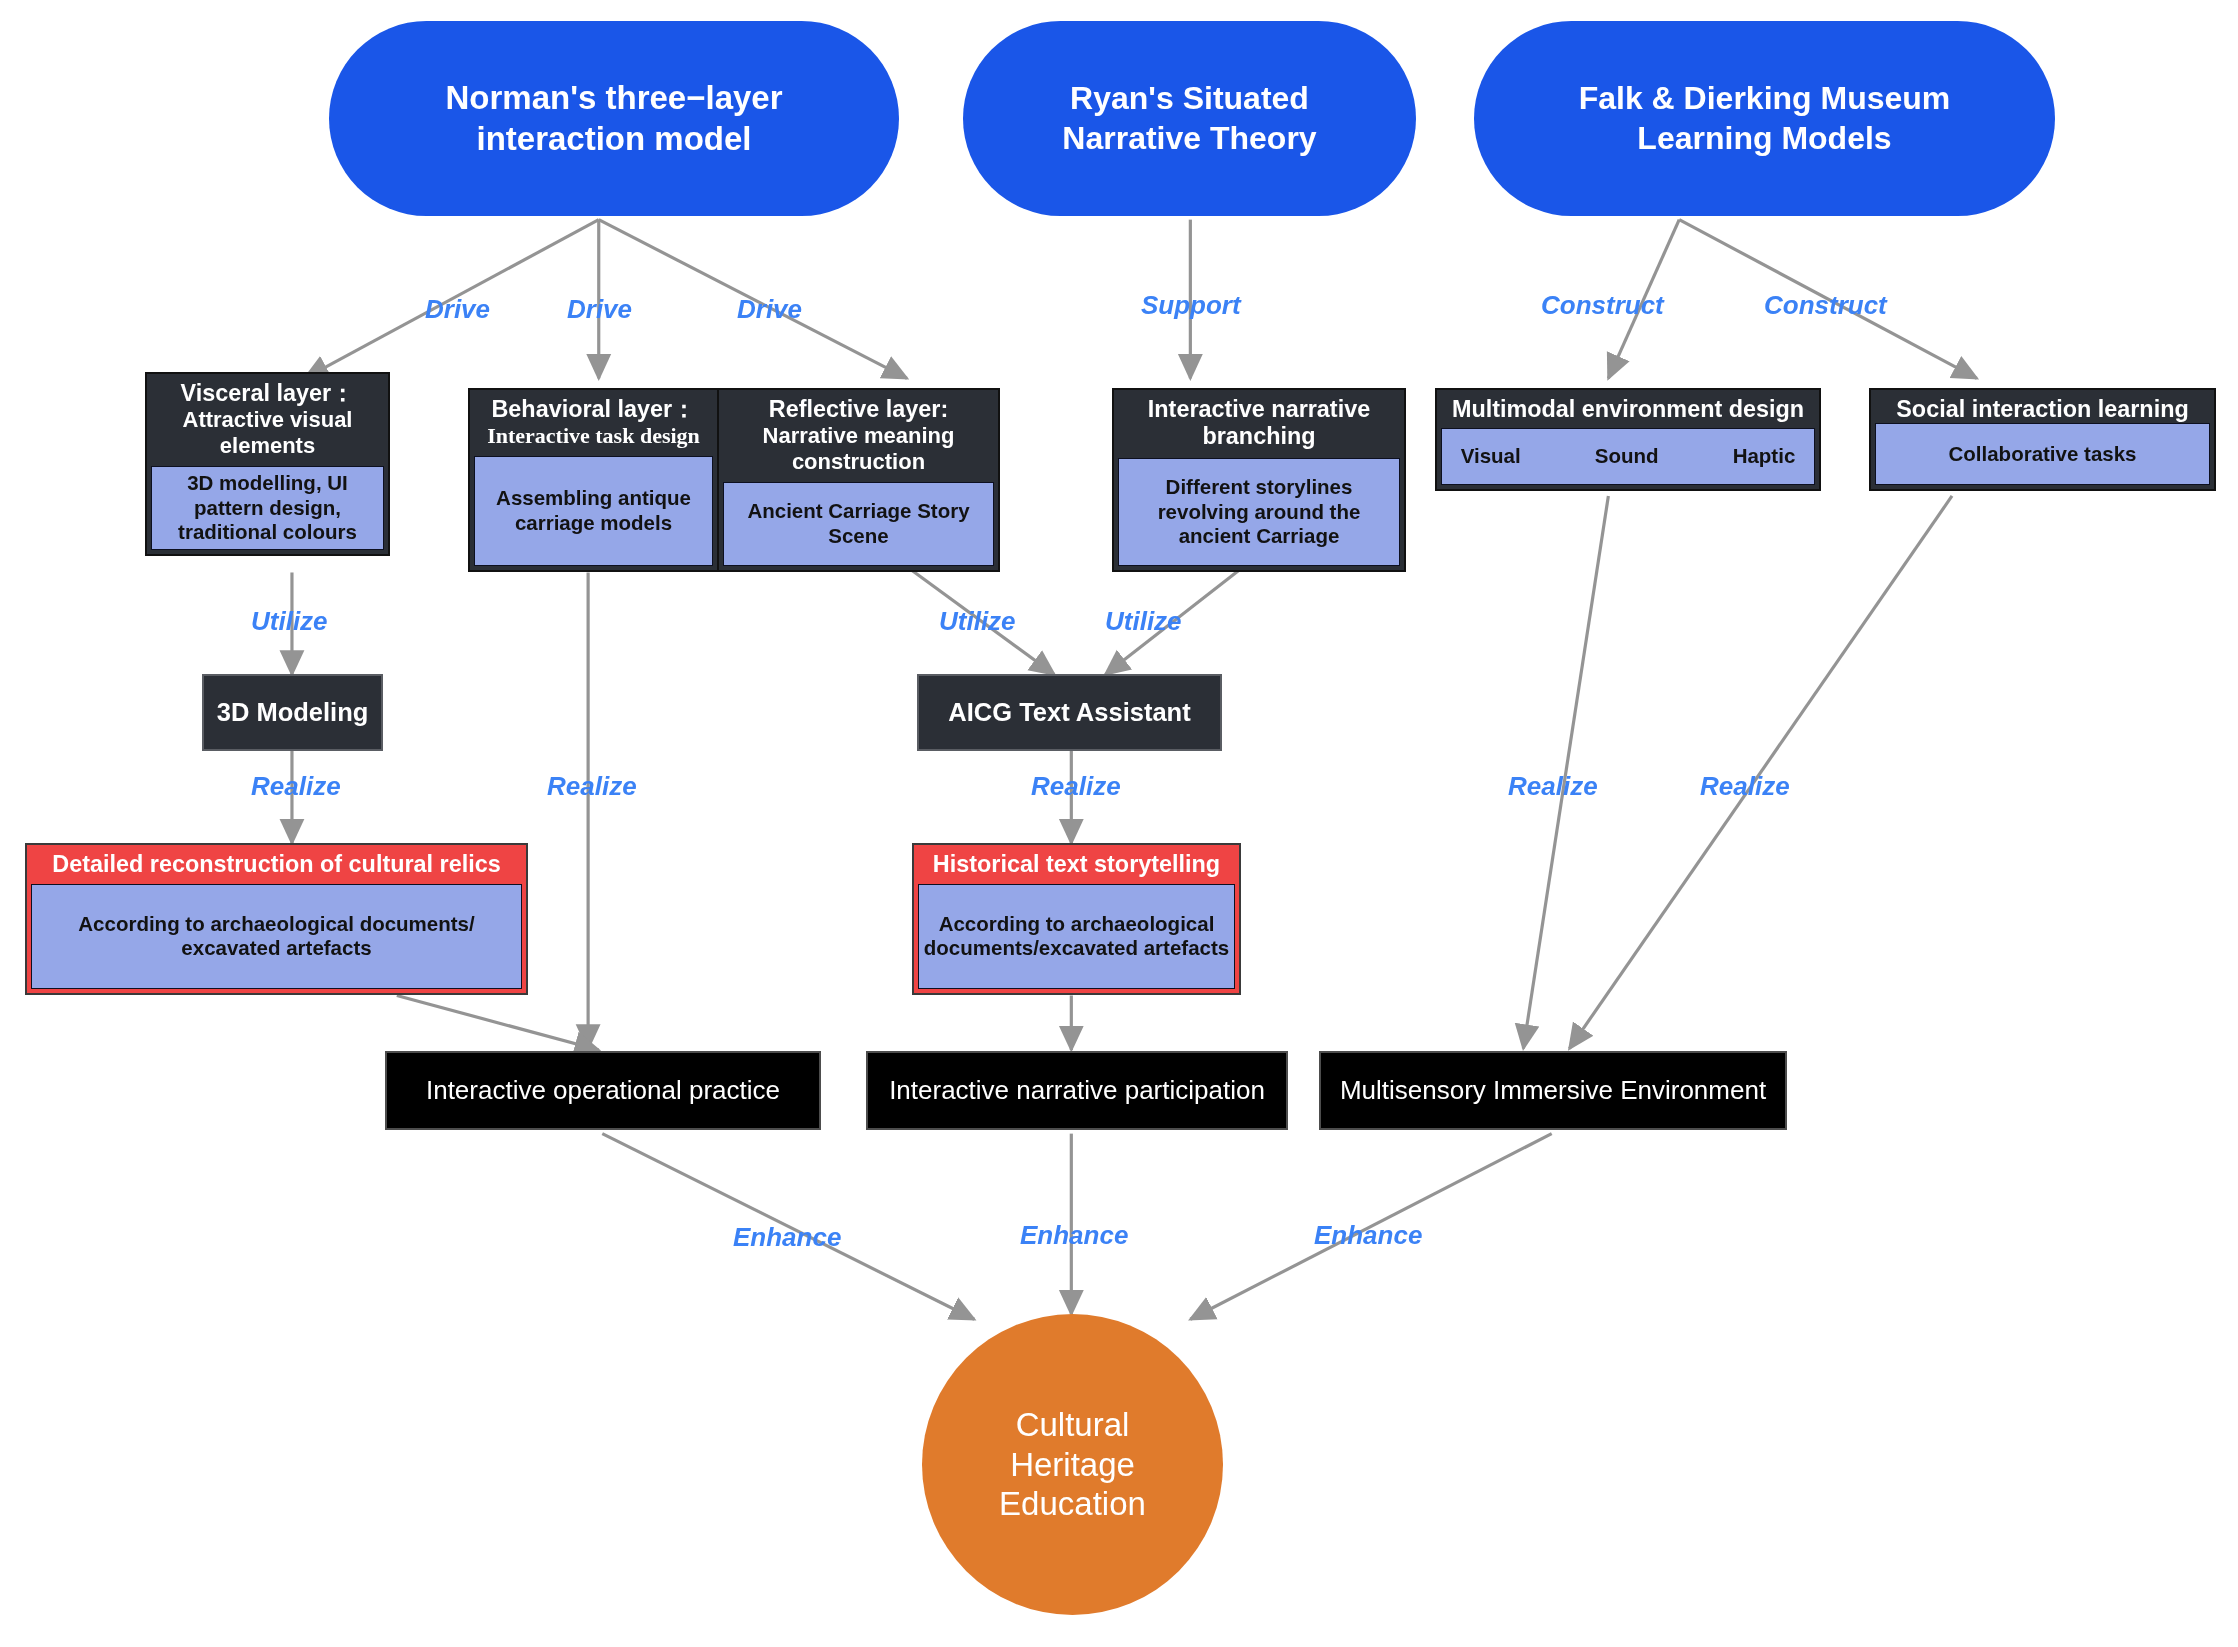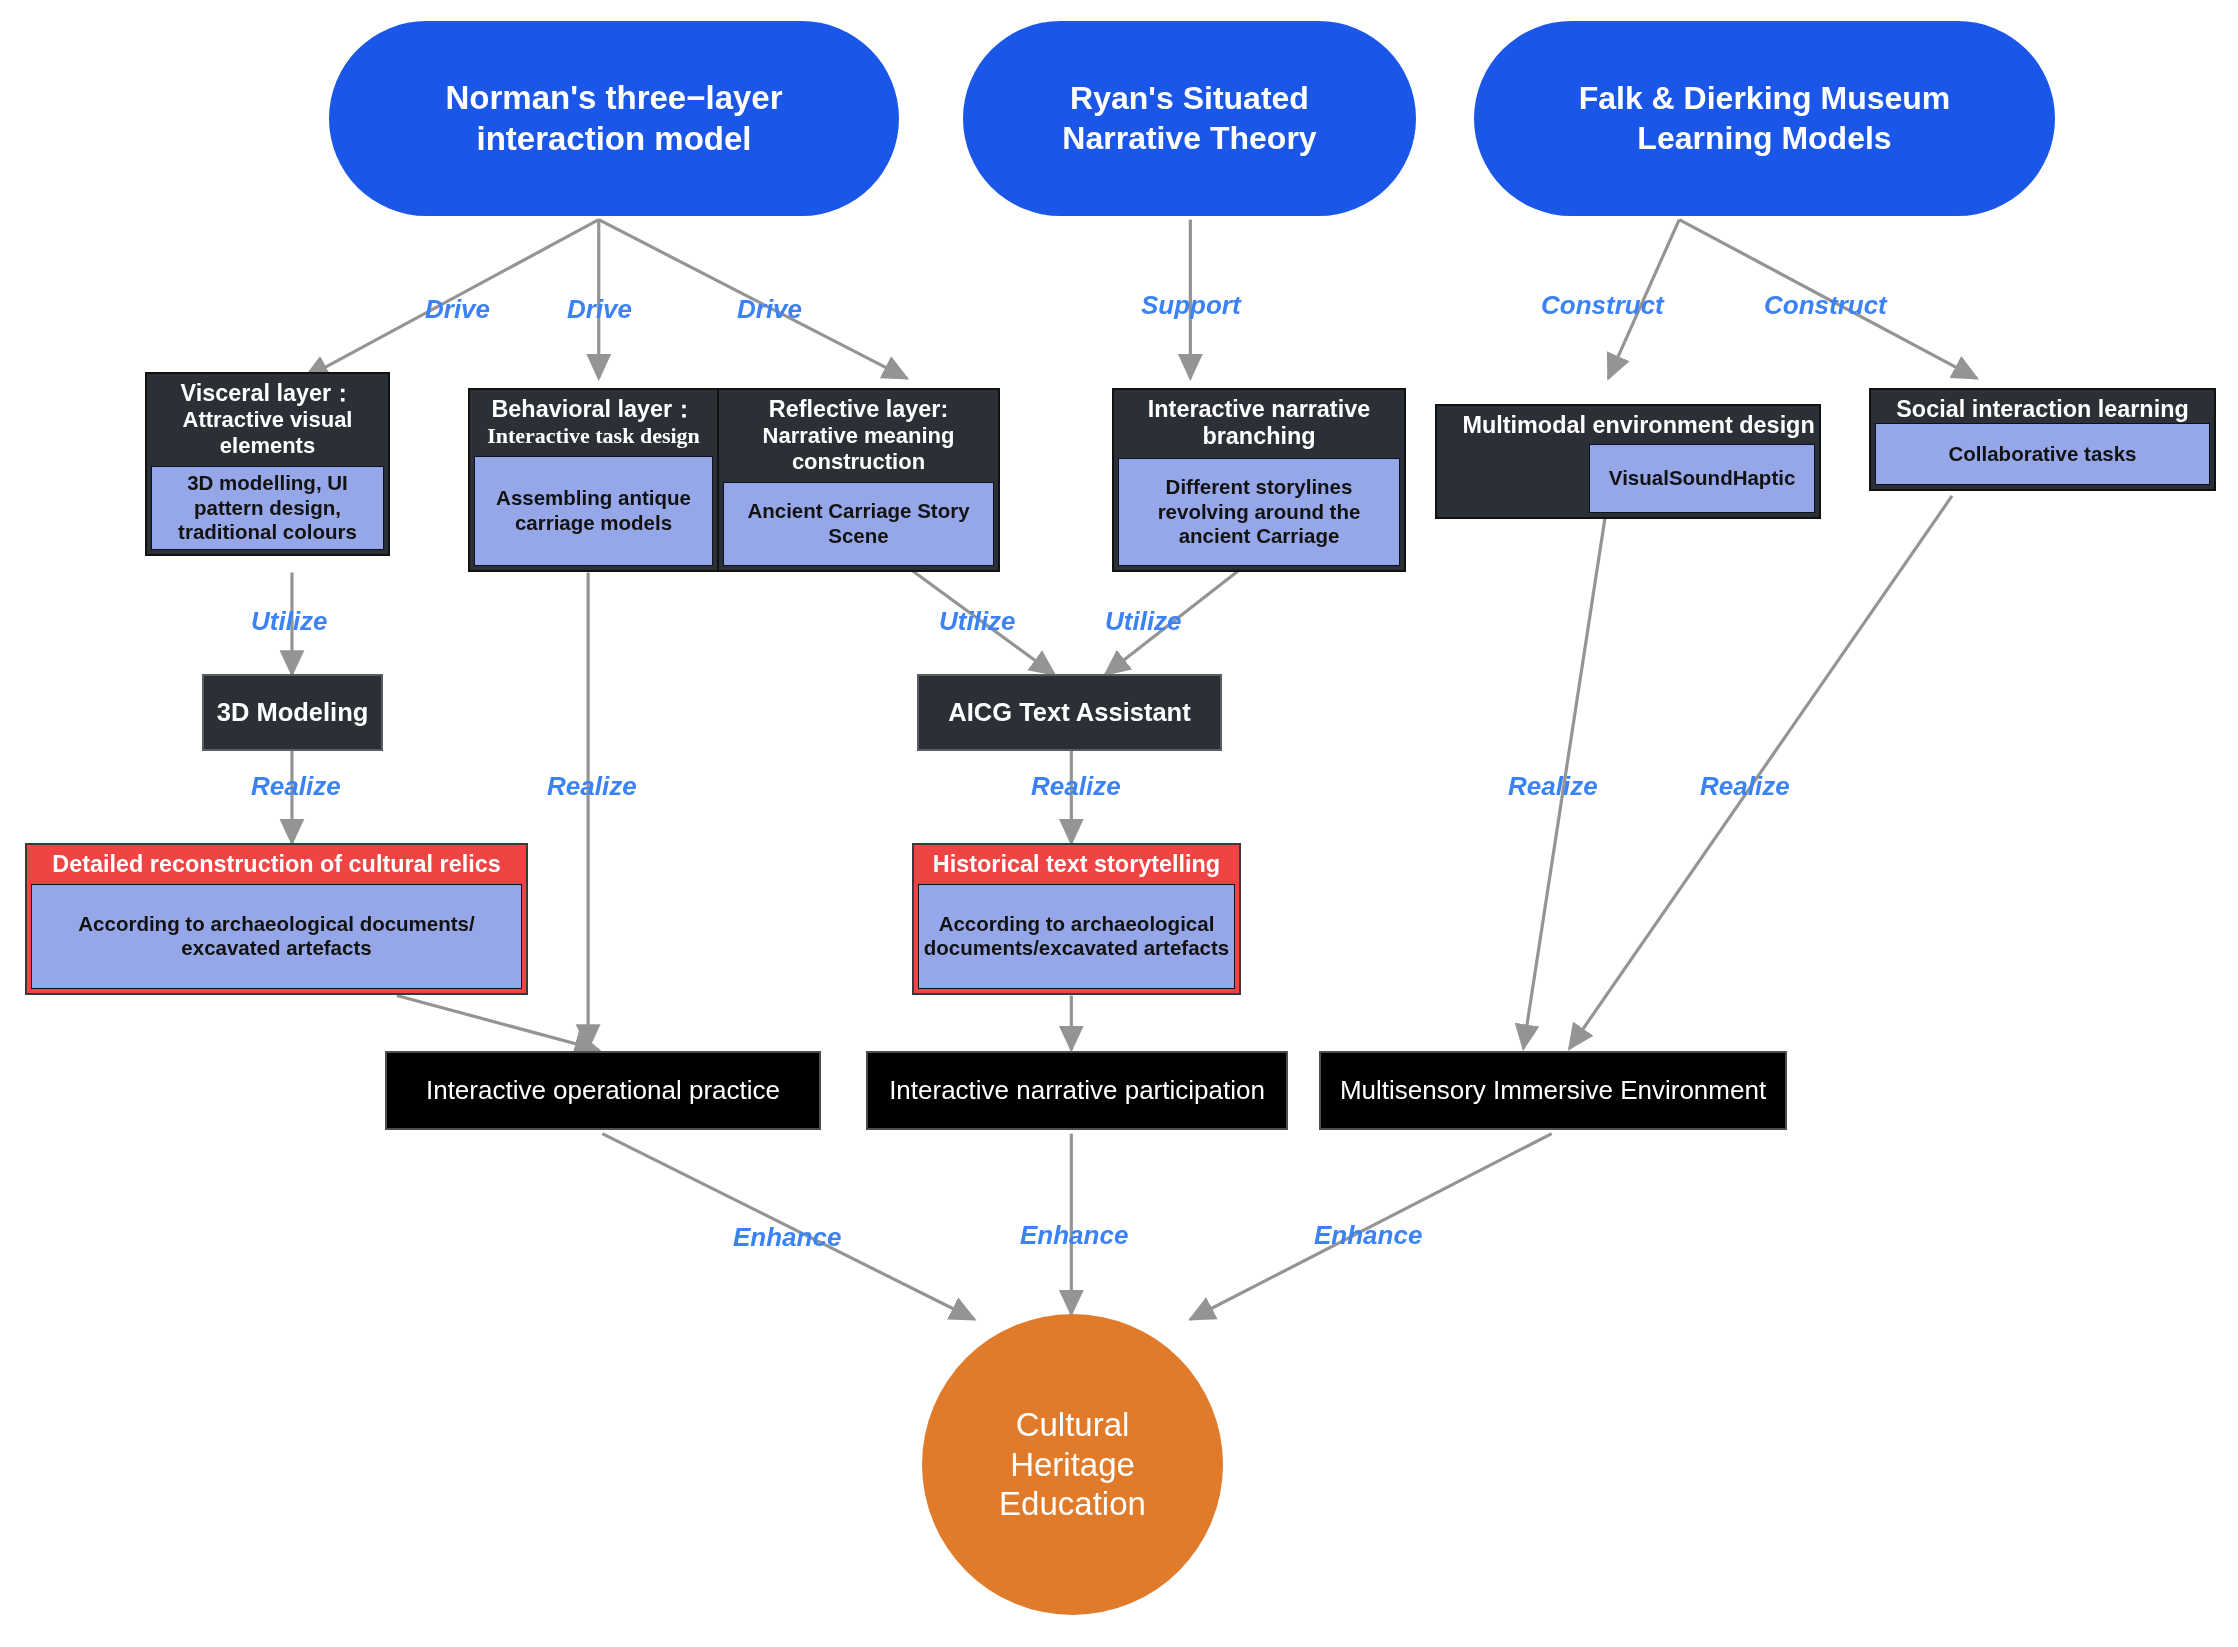--- a/index.html
+++ b/index.html
@@ -140,21 +140,21 @@
   </div>
 
   <div class="card" style="left:1112px;top:388px;width:294px;height:184px;">
     <div class="hdr" style="font-size:23.4px;">
       <span>Interactive narrative</span>
       <span class="sub" style="font-size:23.4px;">branching</span>
     </div>
     <div class="body" style="font-size:20.5px;">Different storylines revolving around the ancient Carriage</div>
   </div>
 
-  <div class="card" style="left:1435px;top:404px;width:386px;height:115px;align-items:flex-end;">
+  <div class="card" style="left:1435px;top:388px;width:386px;height:103px;">
     <div class="hdr" style="font-size:23.4px;padding-bottom:4.3px;">
       <span>Multimodal environment design</span>
     </div>
     <div class="body split" style="font-size:20.5px;">
       <span>Visual</span>
       <span>Sound</span>
       <span>Haptic</span>
     </div>
   </div>
 

